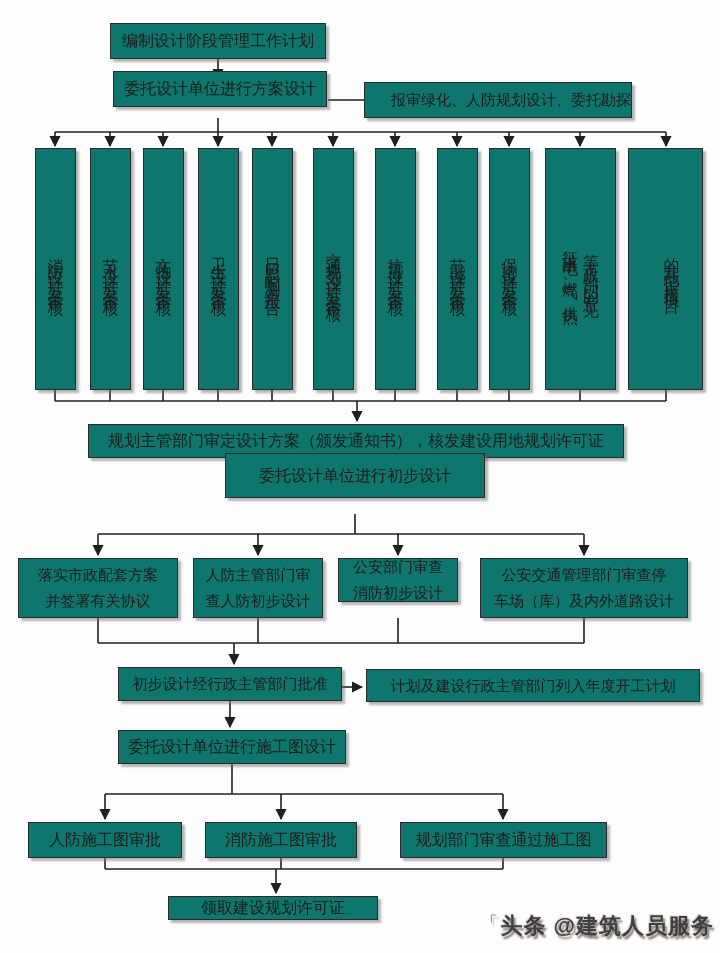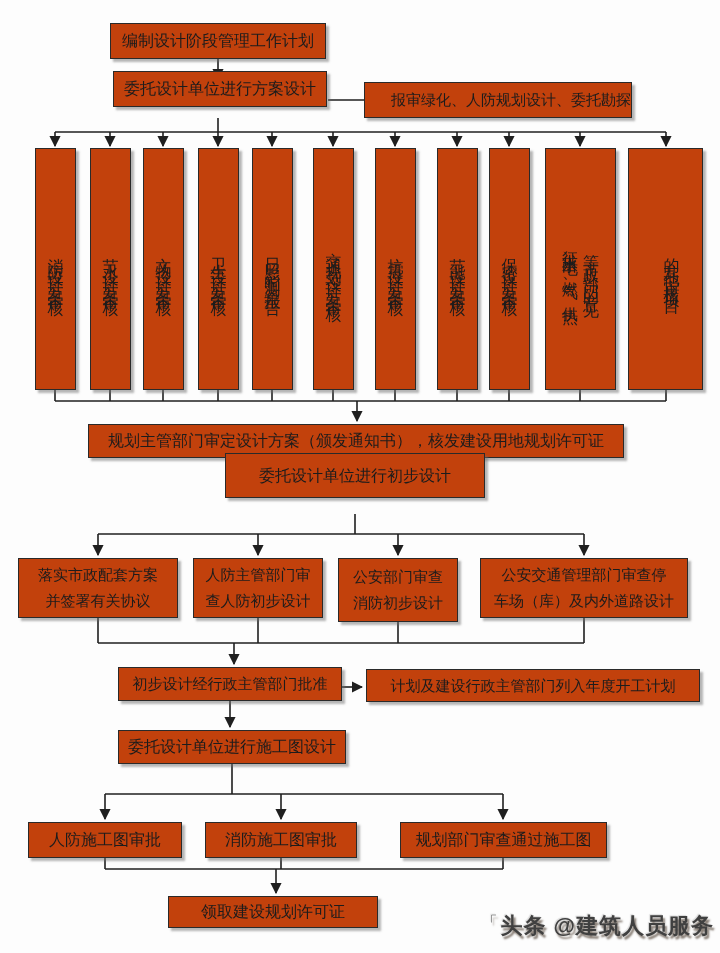--- a/index.html
+++ b/index.html
@@ -2,21 +2,21 @@
 <html><head>
 <meta charset="utf-8">
 <style>
   html,body{margin:0;padding:0;background:#fdfdfd;}
   #stage{
     position:relative;width:720px;height:953px;background:#fdfdfd;overflow:hidden;
     font-family:"Liberation Serif","DejaVu Serif",serif;color:#1c1c1c;
   }
   #wires{position:absolute;left:0;top:0;z-index:0;}
   .hbox,.vbox{
-    position:absolute;z-index:1;background:#c2410c;
+    position:absolute;z-index:1;background:#0f766e;
     border:1.5px solid #2a2a2a;box-shadow:3px 3px 2px rgba(110,110,110,.5);
     box-sizing:border-box;
   }
   .hbox{
     display:flex;flex-direction:column;justify-content:center;align-items:center;
     text-align:center;font-size:16px;line-height:22px;white-space:nowrap;
   }
   .hbox.small{font-size:15px;}
   .hbox .ln{line-height:26px;}
   .vbox{display:flex;flex-direction:row;justify-content:center;align-items:center;}
@@ -170,21 +170,21 @@
   </div>
 
   <div class="hbox small" style="left:18px;top:558px;width:160px;height:60px;">
     <span class="ln">落实市政配套方案</span>
     <span class="ln">并签署有关协议</span>
   </div>
   <div class="hbox small" style="left:193px;top:558px;width:130px;height:60px;">
     <span class="ln">人防主管部门审</span>
     <span class="ln">查人防初步设计</span>
   </div>
-  <div class="hbox small" style="left:338px;top:558px;width:120px;height:64px;">
+  <div class="hbox small" style="left:338px;top:558px;width:120px;height:44px;">
     <span class="ln">公安部门审查</span>
     <span class="ln">消防初步设计</span>
   </div>
   <div class="hbox small" style="left:480px;top:558px;width:208px;height:60px;">
     <span class="ln">公安交通管理部门审查停</span>
     <span class="ln">车场（库）及内外道路设计</span>
   </div>
 
   <div class="hbox small" style="left:366px;top:669px;width:334px;height:33px;">
     <span>计划及建设行政主管部门列入年度开工计划</span>
@@ -201,21 +201,21 @@
   <div class="hbox" style="left:28px;top:822px;width:154px;height:36px;">
     <span>人防施工图审批</span>
   </div>
   <div class="hbox" style="left:205px;top:822px;width:152px;height:36px;">
     <span>消防施工图审批</span>
   </div>
   <div class="hbox" style="left:400px;top:822px;width:207px;height:36px;text-align:right;">
     <span>规划部门审查通过施工图</span>
   </div>
 
-  <div class="hbox" style="left:168px;top:896px;width:210px;height:32px;">
+  <div class="hbox" style="left:168px;top:896px;width:210px;height:24px;">
     <span>领取建设规划许可证</span>
   </div>
 
   <div id="watermark">
     <span class="logo">「</span><span>头条</span>
     <span>@建筑人员服务</span>
   </div>
 
 </div>
 

